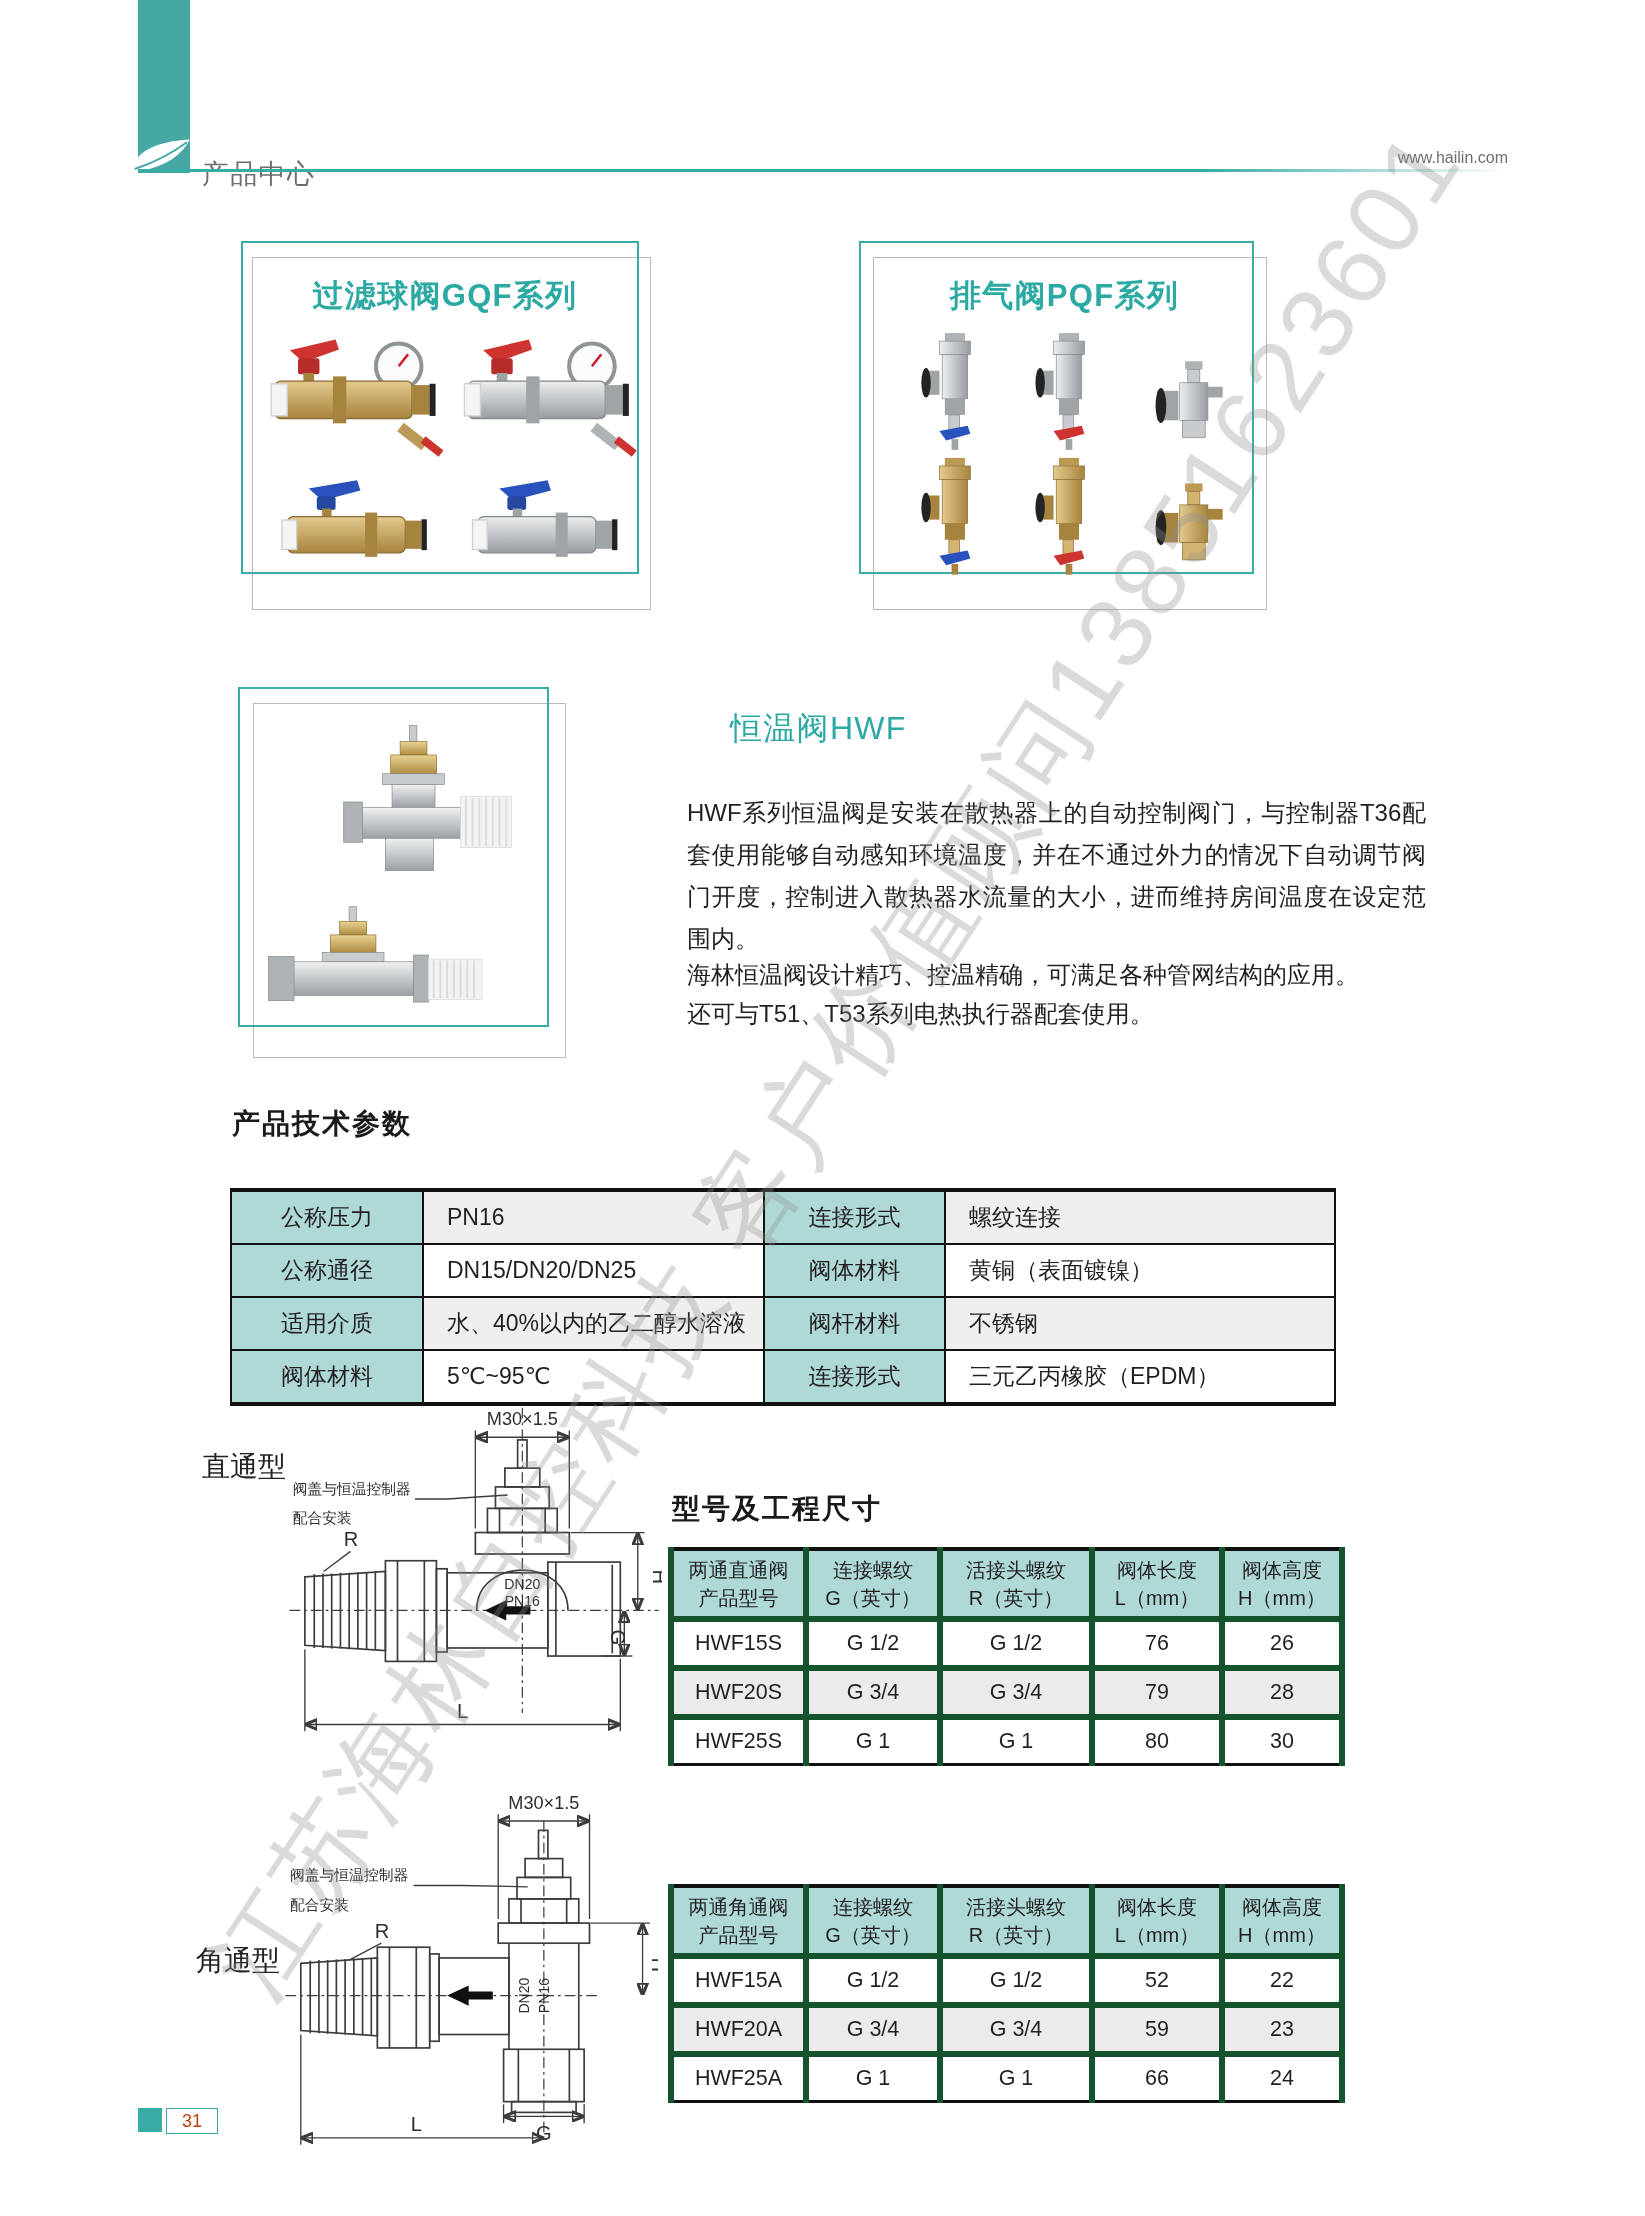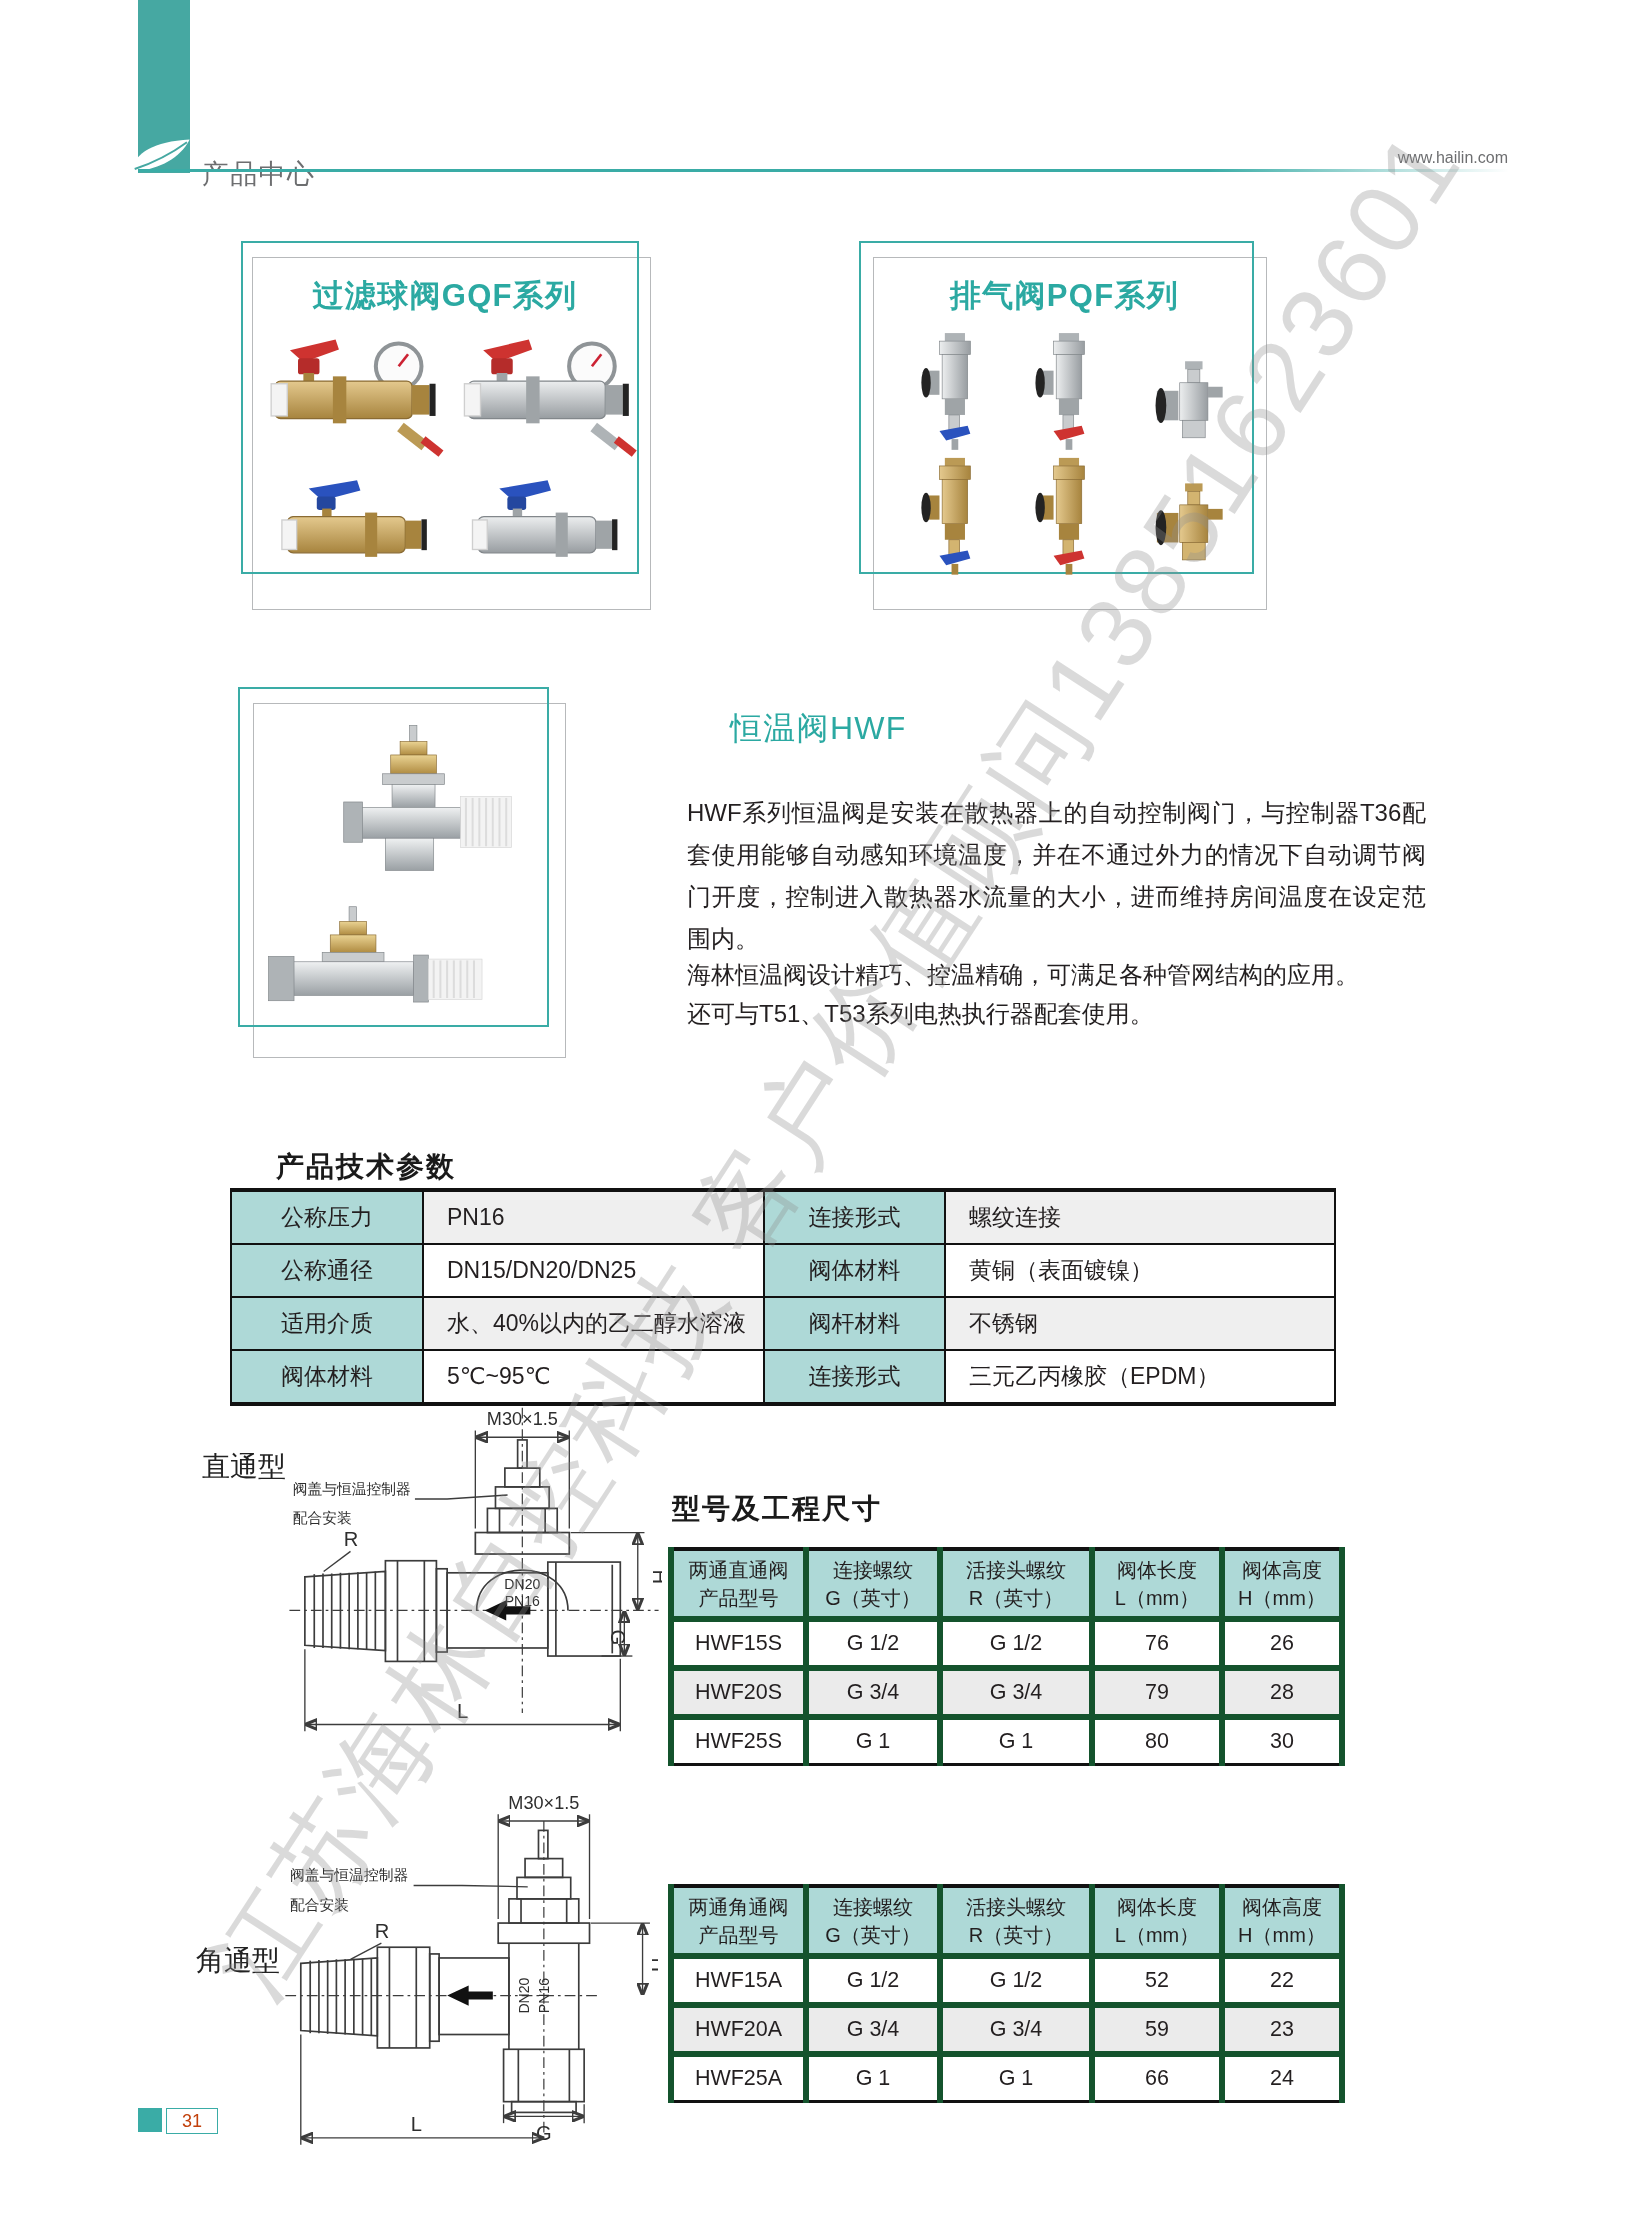--- a/index.html
+++ b/index.html
@@ -282,21 +282,21 @@
         <line x1="306" y1="80" x2="306" y2="136"></line>
       </g>
     </g>
   </svg>
 
   <div class="abs hwf-title">恒温阀HWF</div>
   <div class="abs hwf-para" style="top:792px;">HWF系列恒温阀是安装在散热器上的自动控制阀门，与控制器T36配套使用能够自动感知环境温度，并在不通过外力的情况下自动调节阀门开度，控制进入散热器水流量的大小，进而维持房间温度在设定范围内。</div>
   <div class="abs hwf-para" style="top:954px;">海林恒温阀设计精巧、控温精确，可满足各种管网结构的应用。</div>
   <div class="abs hwf-para" style="top:993px;">还可与T51、T53系列电热执行器配套使用。</div>
 
-  <div class="abs h2" style="left:232px;top:1148px;margin-left:44px;">产品技术参数</div>
+  <div class="abs h2" style="left:232px;top:1105px;">产品技术参数</div>
   <table class="ptab abs" style="left:230px;top:1188px;width:1103px;">
     <colgroup>
         <col style="width:192px">
         <col style="width:341px">
         <col style="width:181px">
         <col style="width:390px">
       </colgroup>
     <tbody>
         <tr class="alt">
       <td class="lbl">公称压力</td>

